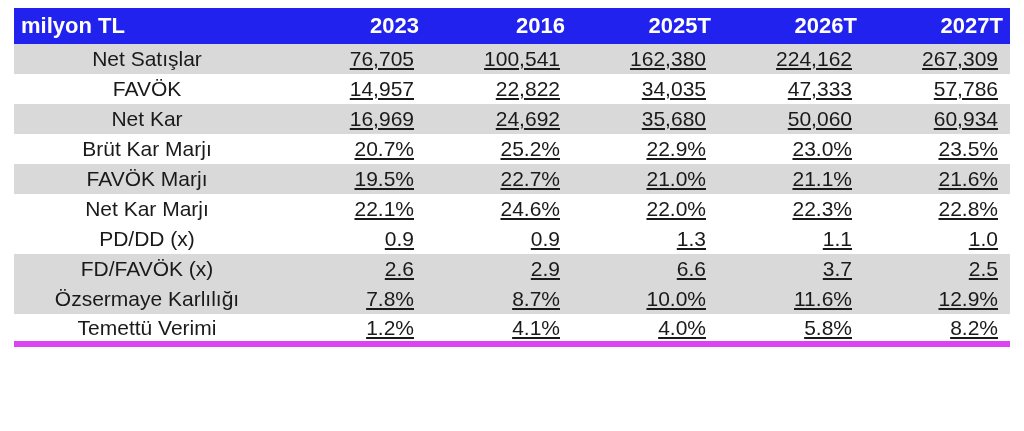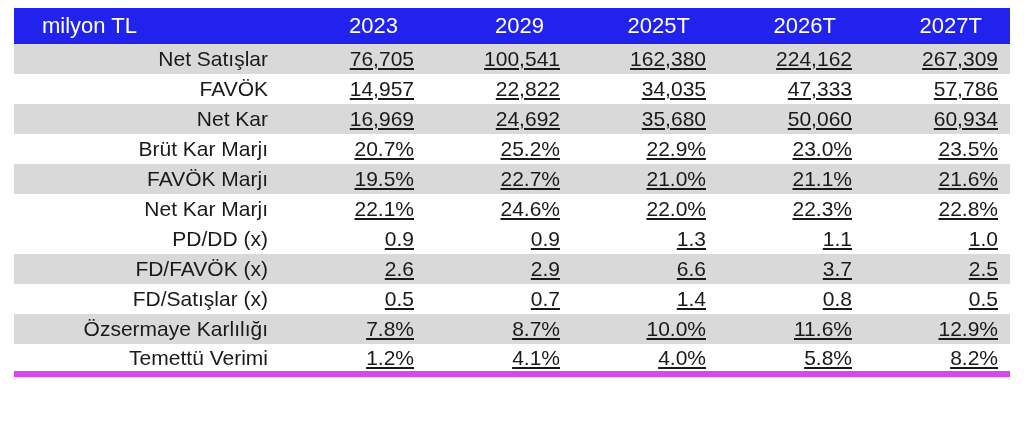--- a/index.html
+++ b/index.html
@@ -23,42 +23,42 @@
     width: 996px;
     table-layout: fixed;
   }
   table.fin-table col.label-col { width: 266px; }
   table.fin-table col.num-col { width: 146px; }
 
   thead th {
     background: #2222ee;
     color: #ffffff;
     font-size: 22px;
-    font-weight: normal;
+    font-weight: bold;
     height: 36px;
-    padding: 0 28px;
+    padding: 0 7px;
     box-sizing: border-box;
     white-space: nowrap;
   }
   thead th.label {
     text-align: left;
   }
   thead th.num {
     text-align: right;
   }
   tbody td {
     font-size: 21px;
     color: #1a1a1a;
     height: 30px;
     padding: 0 12px;
     box-sizing: border-box;
     white-space: nowrap;
     font-weight: normal;
   }
-  tbody td.label { text-align: right; margin-left: 12px; }
+  tbody td.label { text-align: center; margin-left: 12px; }
   tbody td.num { text-align: right; text-decoration: underline; }
 
   tbody tr.shaded td { background: #d9d9d9; }
   tbody tr.plain td { background: #ffffff; }
 
   tbody tr.last td {
     border-bottom: 6px solid #d946ef;
   }
 </style>
 </head>
@@ -71,21 +71,21 @@
       <col class="num-col">
       <col class="num-col">
       <col class="num-col">
       <col class="num-col">
       <col class="num-col">
     </colgroup>
     <thead>
       <tr>
         <th class="label">milyon TL</th>
         <th class="num">2023</th>
-        <th class="num">2029</th>
+        <th class="num">2016</th>
         <th class="num">2025T</th>
         <th class="num">2026T</th>
         <th class="num">2027T</th>
       </tr>
     </thead>
     <tbody id="table-body">
         <tr class="shaded">
           <td class="label">Net Satışlar</td>
           <td class="num">76,705</td>
           <td class="num">100,541</td>
@@ -142,28 +142,20 @@
           <td class="num">1.0</td>
         </tr>
         <tr class="shaded">
           <td class="label">FD/FAVÖK (x)</td>
           <td class="num">2.6</td>
           <td class="num">2.9</td>
           <td class="num">6.6</td>
           <td class="num">3.7</td>
           <td class="num">2.5</td>
         </tr>
-        <tr class="plain">
-          <td class="label">FD/Satışlar (x)</td>
-          <td class="num">0.5</td>
-          <td class="num">0.7</td>
-          <td class="num">1.4</td>
-          <td class="num">0.8</td>
-          <td class="num">0.5</td>
-        </tr>
         <tr class="shaded">
           <td class="label">Özsermaye Karlılığı</td>
           <td class="num">7.8%</td>
           <td class="num">8.7%</td>
           <td class="num">10.0%</td>
           <td class="num">11.6%</td>
           <td class="num">12.9%</td>
         </tr>
         <tr class="plain last">
           <td class="label">Temettü Verimi</td>

